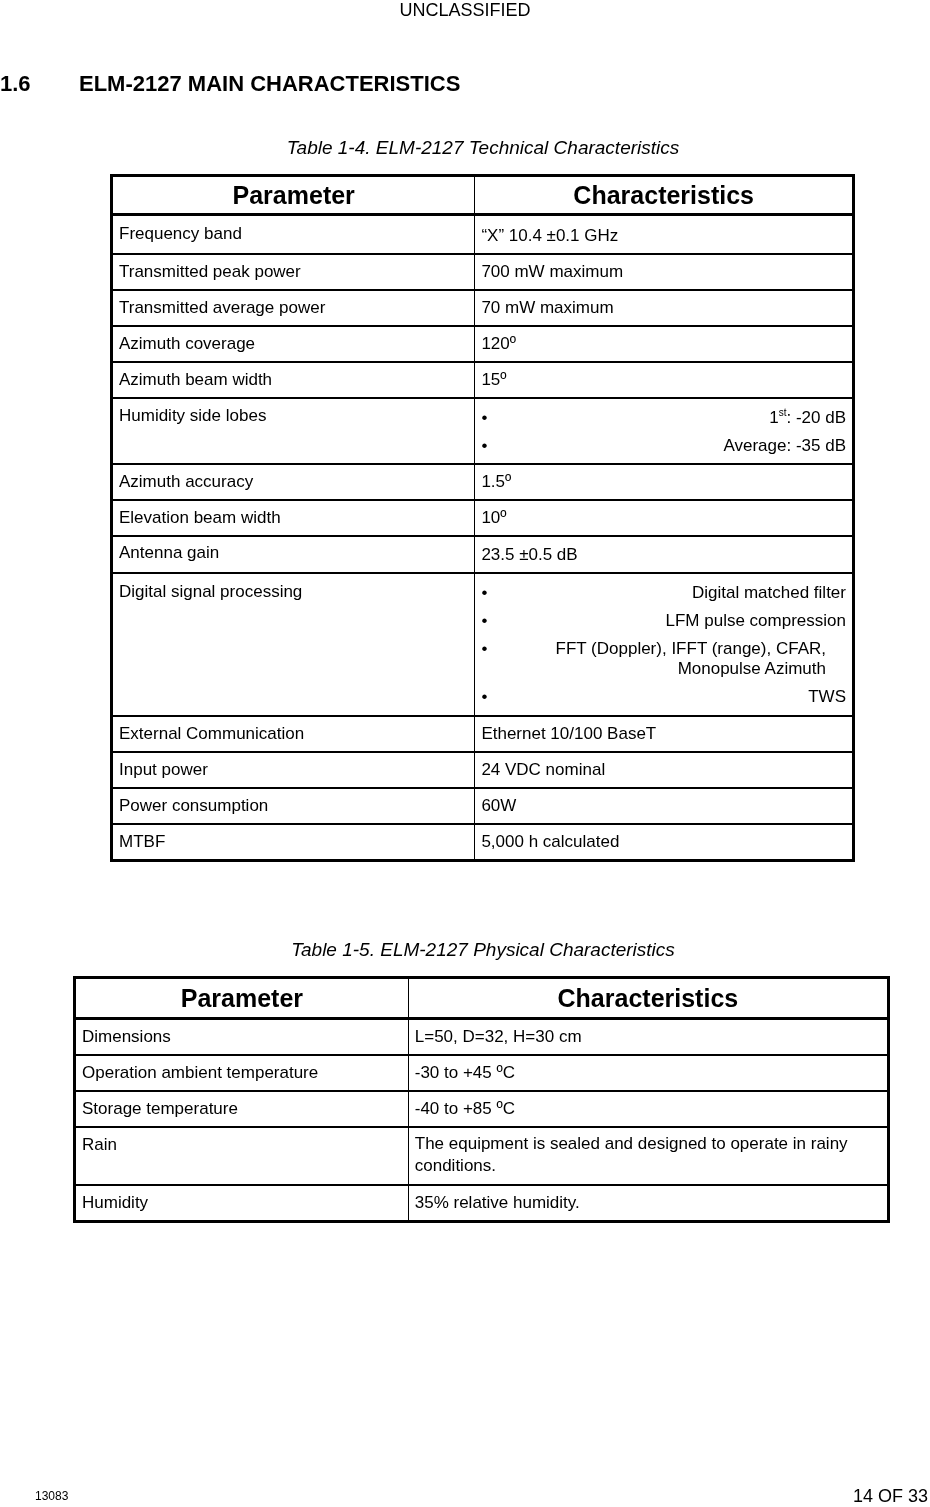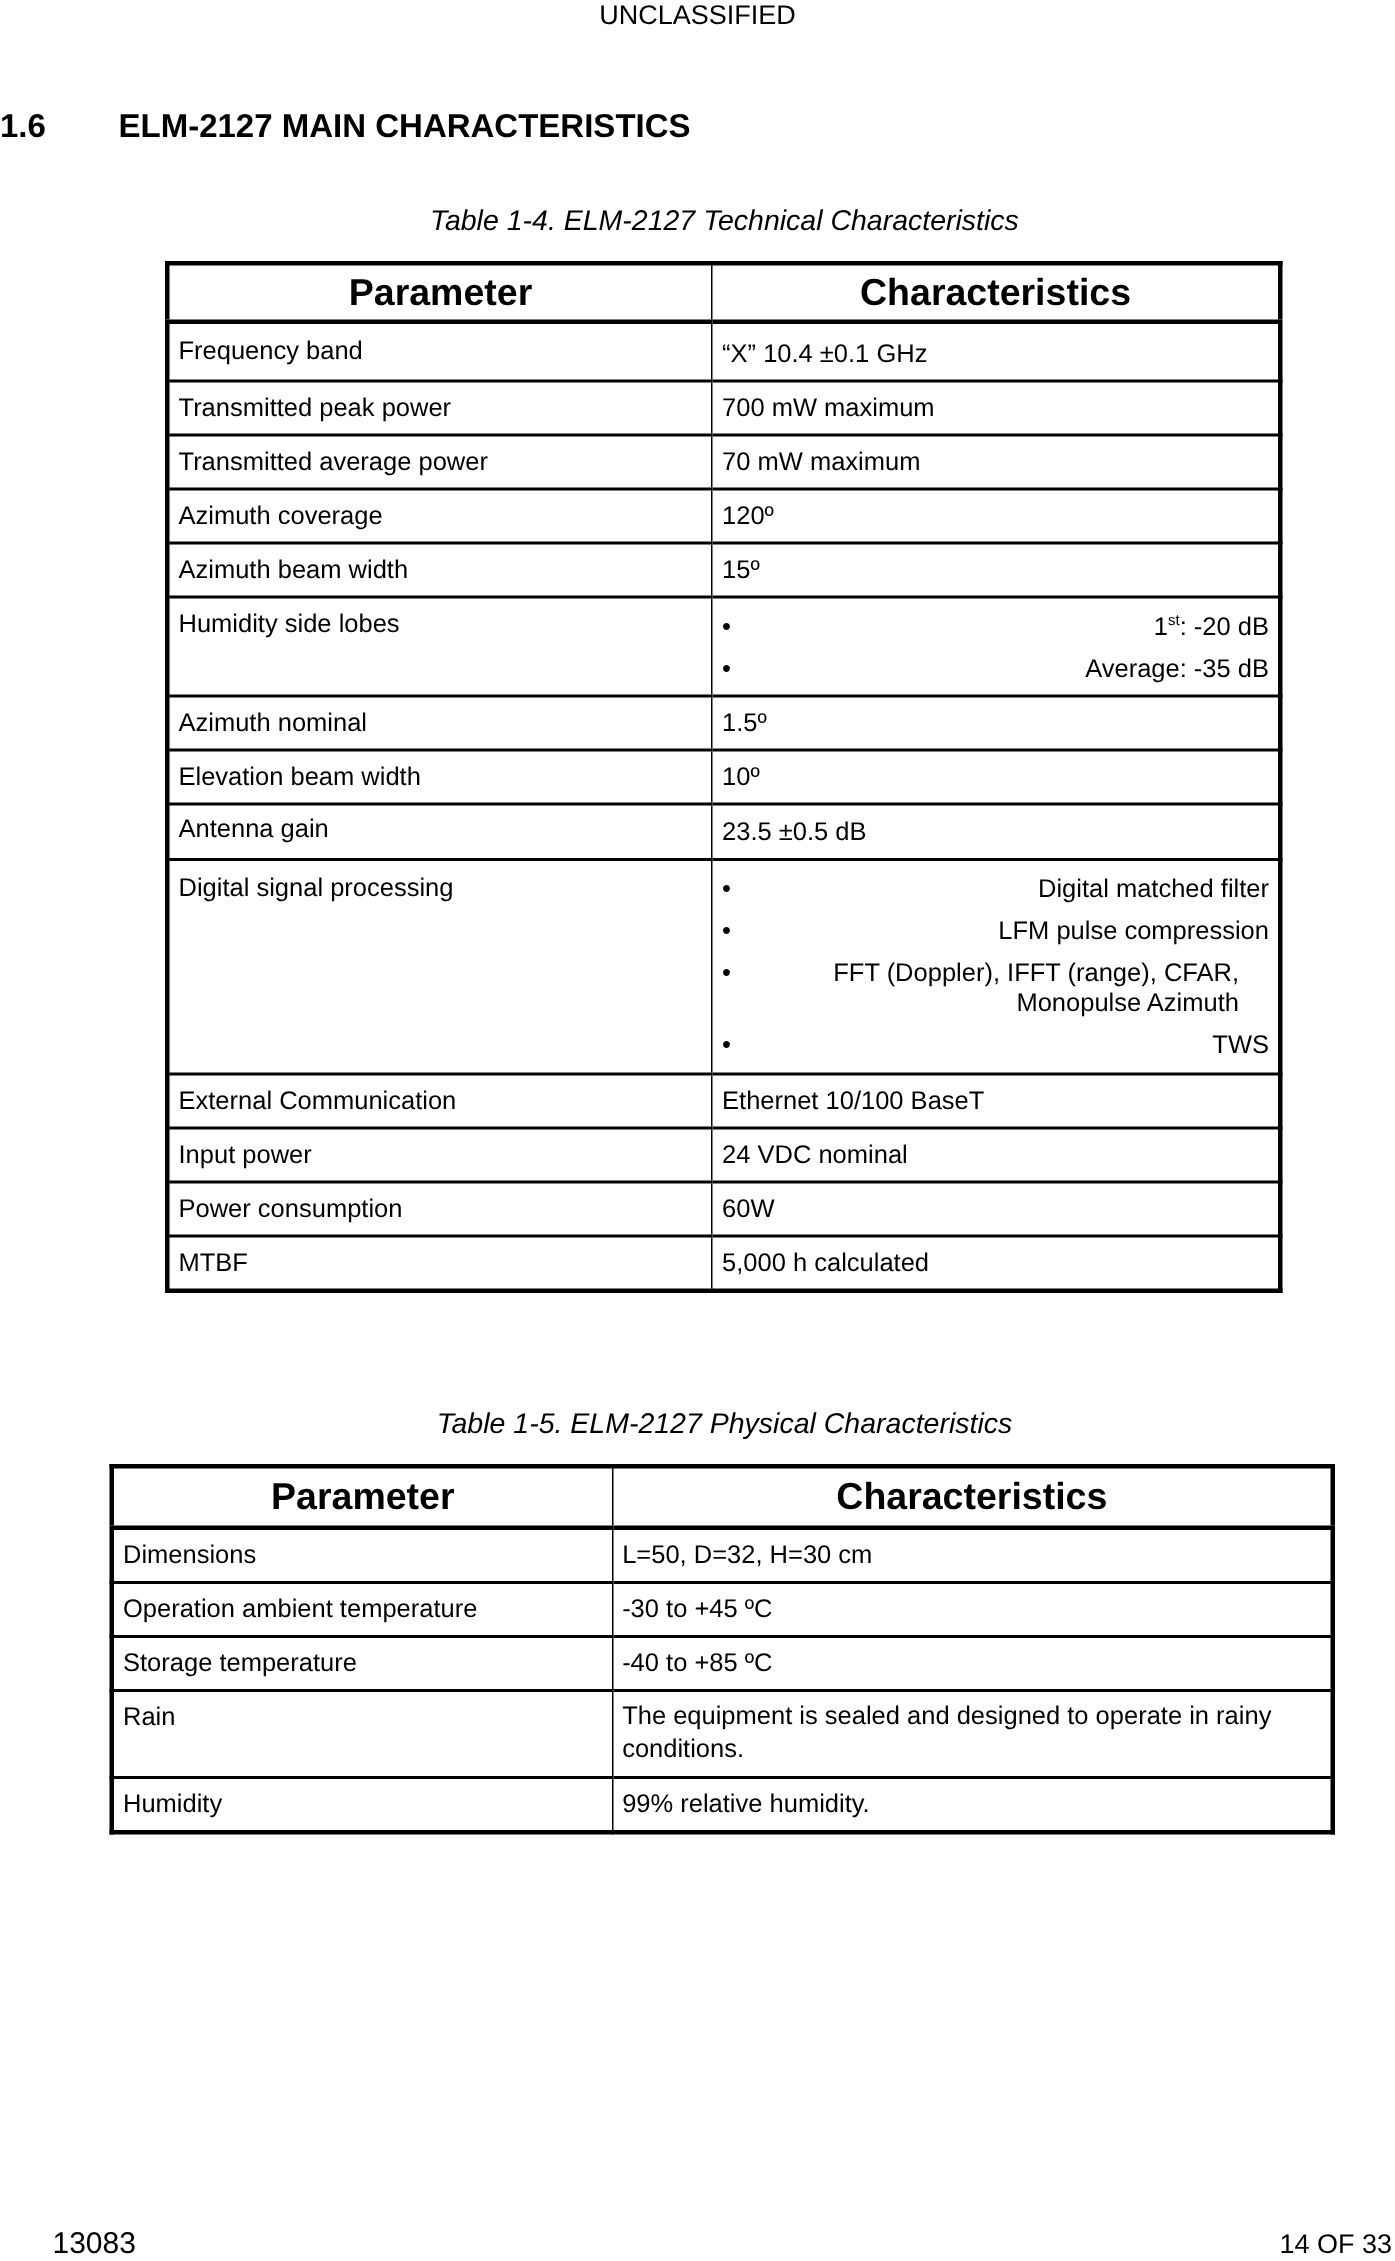--- a/index.html
+++ b/index.html
@@ -33,21 +33,21 @@
     padding: 7px 6px 7px 6px; text-align: left;
   }
   table.spec td.val { padding-left: 6px; margin-left: 24px; }
   ul.bullets { list-style: none; margin: 0; padding: 0; }
   ul.bullets li { position: relative; padding-left: 28px; margin: 0 0 8px 0; text-align: right; }
   ul.bullets li:last-child { margin-bottom: 0; }
   ul.bullets li::before {
     content: "\2022"; position: absolute; left: 0; top: 0; font-size: 17px;
   }
   sup { font-size: 10px; line-height: 0; }
-  .footer-left { position: absolute; top: 1485px; left: 35px; font-size: 20px; line-height: 22px; }
+  .footer-left { position: absolute; top: 1485px; left: 35px; font-size: 12px; line-height: 22px; }
   .footer-right { position: absolute; top: 1485px; right: 2px; font-size: 18px; line-height: 22px; }
 </style>
 </head>
 <body>
 
 <div class="classification">UNCLASSIFIED</div>
 
 <div class="section-heading">
   <span class="num">1.6</span><span>ELM-2127 MAIN CHARACTERISTICS</span>
 </div>
@@ -89,21 +89,21 @@
     <tr>
       <td>Humidity side lobes</td>
       <td class="val" style="padding-top:9px">
         <ul class="bullets">
           <li><span>1</span><sup>st</sup><span>: -20 dB</span></li>
           <li>Average: -35 dB</li>
         </ul>
       </td>
     </tr>
     <tr>
-        <td>Azimuth  nominal</td>
+        <td>Azimuth  accuracy</td>
         <td class="val">1.5º</td>
       </tr>
     <tr>
         <td>Elevation beam width</td>
         <td class="val">10º</td>
       </tr>
     <tr>
         <td style="padding-top:6px">Antenna gain</td>
         <td class="val" style="padding-top:8px">23.5 ±0.5 dB</td>
       </tr>
@@ -162,19 +162,19 @@
     <tr>
         <td>Storage temperature</td>
         <td class="val">-40 to +85 ºC</td>
       </tr>
     <tr>
         <td>Rain</td>
         <td class="val" style="padding-right:18px; line-height:22px; padding-top:5px">The equipment is sealed and designed to operate in rainy conditions.</td>
       </tr>
     <tr>
         <td>Humidity</td>
-        <td class="val">99% relative humidity.</td>
+        <td class="val">35% relative humidity.</td>
       </tr>
   </tbody>
 </table>
 
 <div class="footer-left">13083</div>
 <div class="footer-right">14 OF 33</div>
 
 </body></html>

